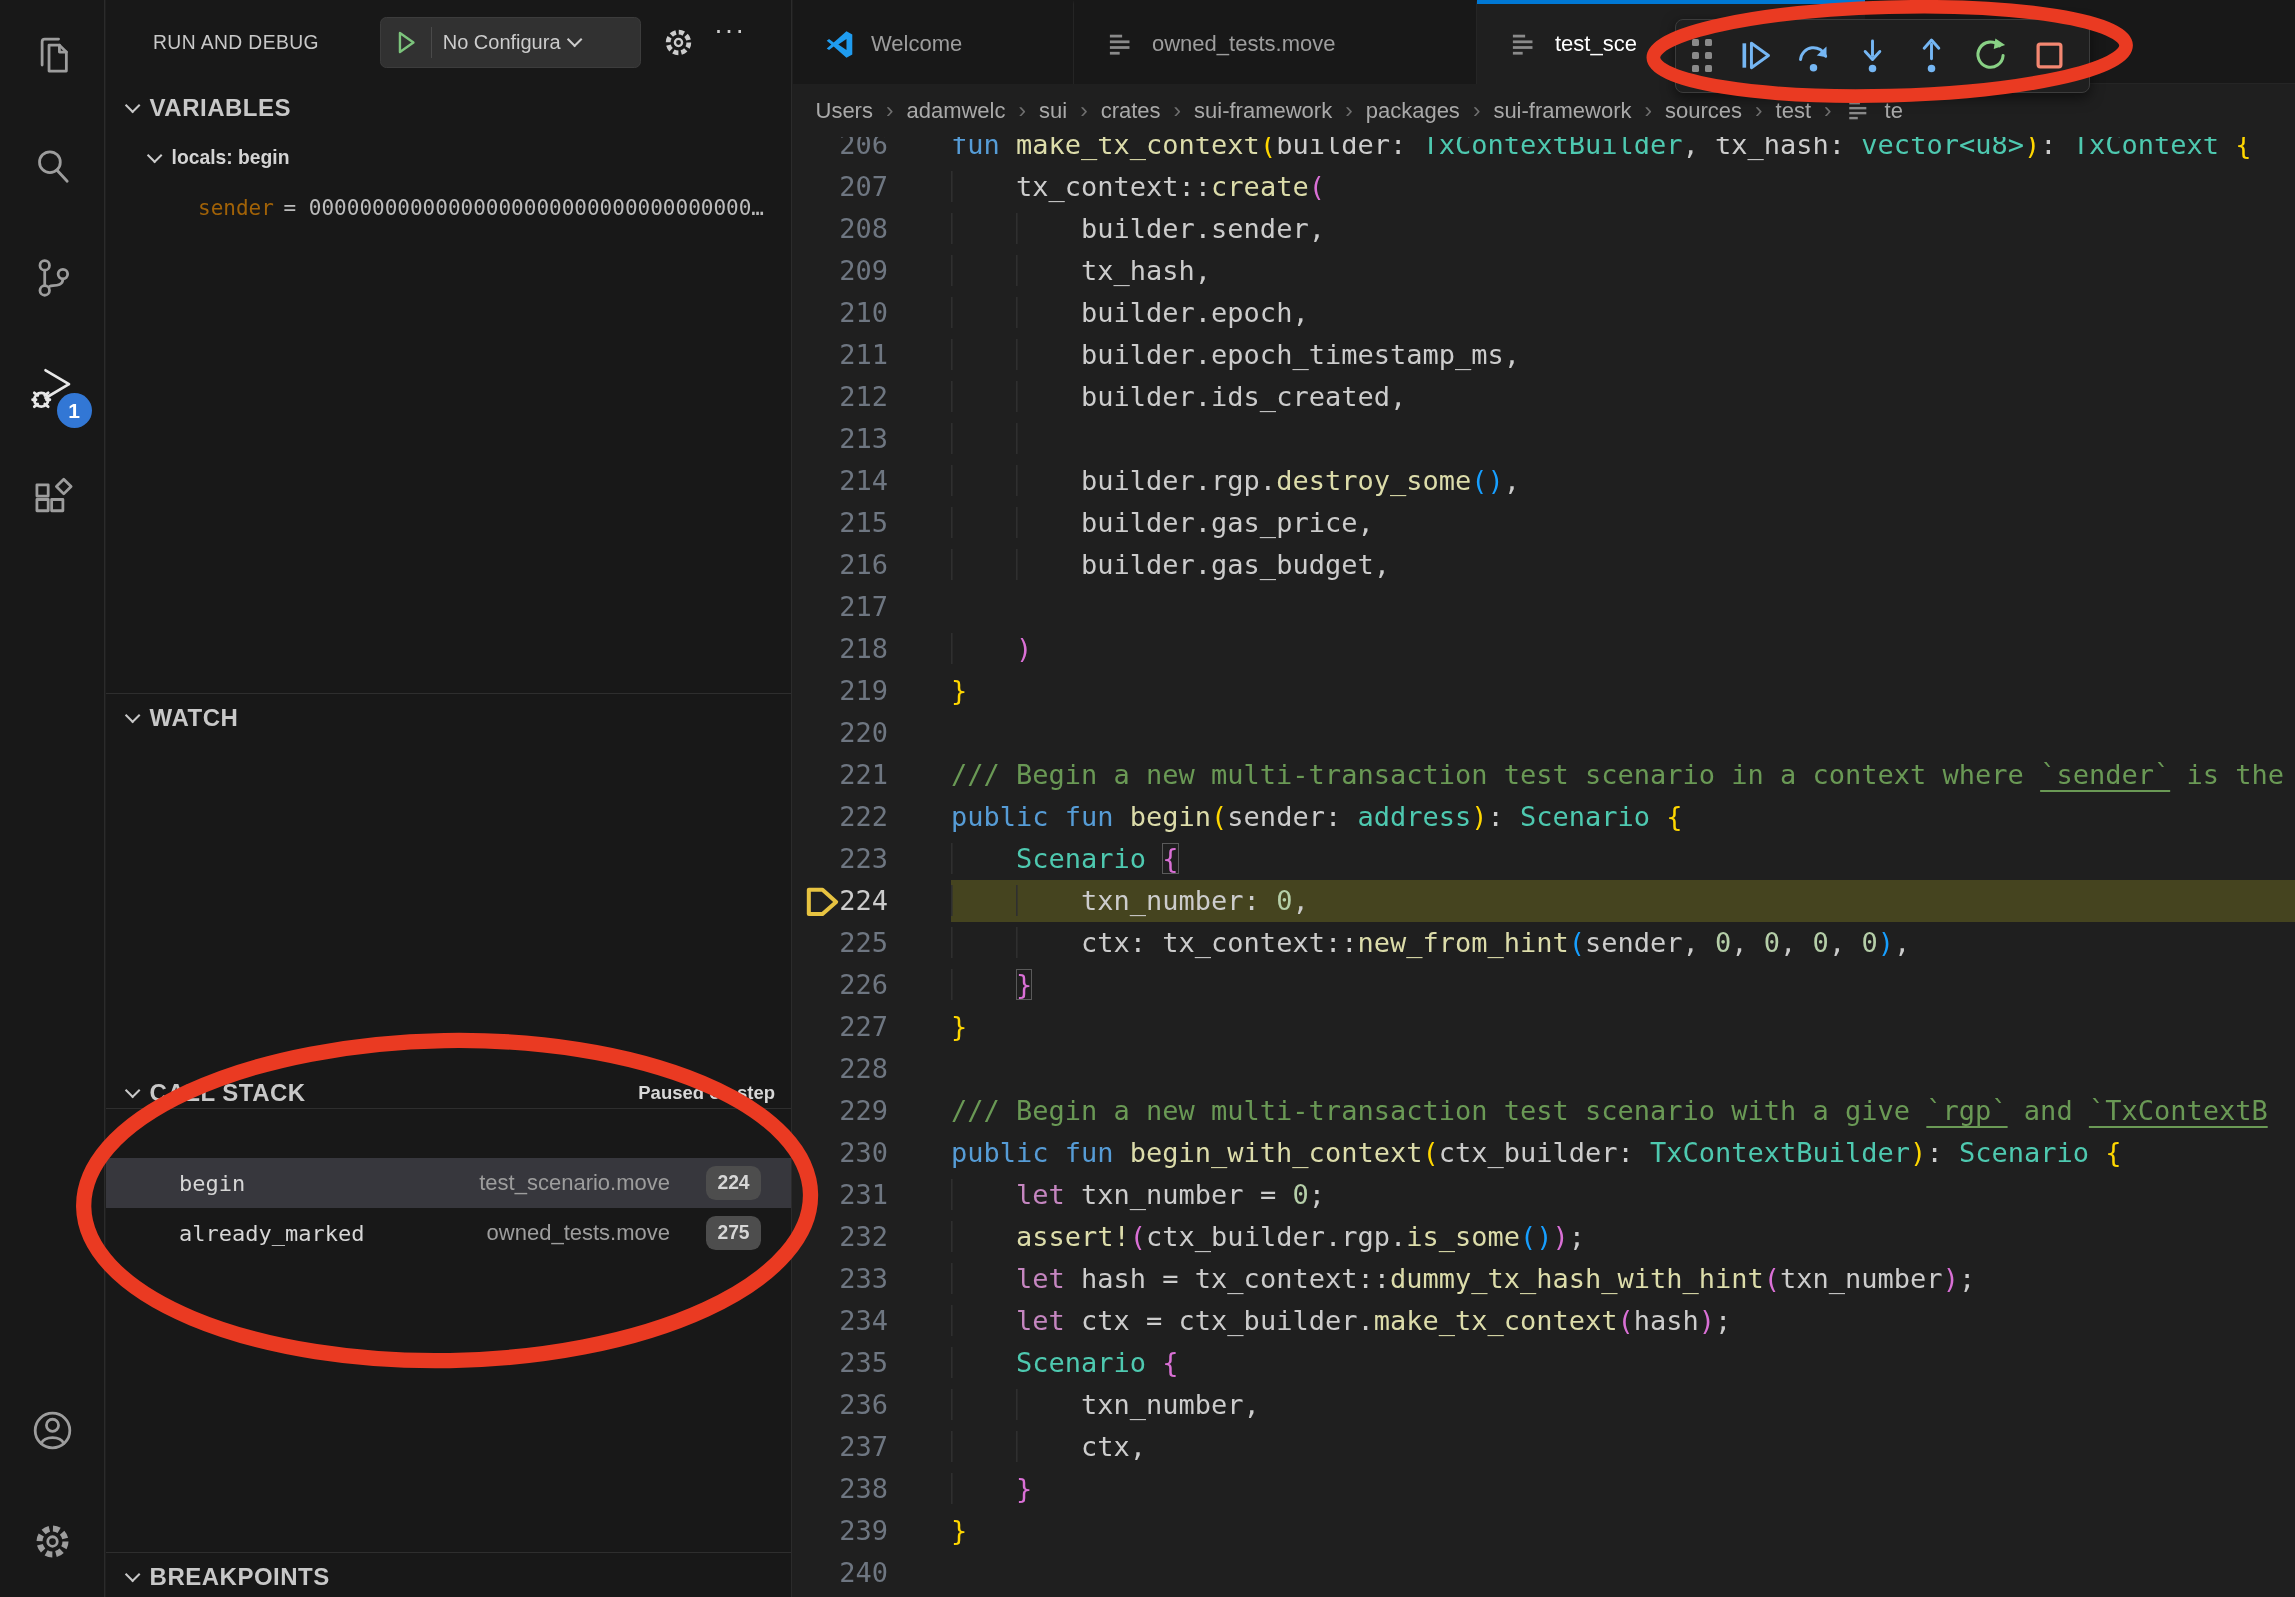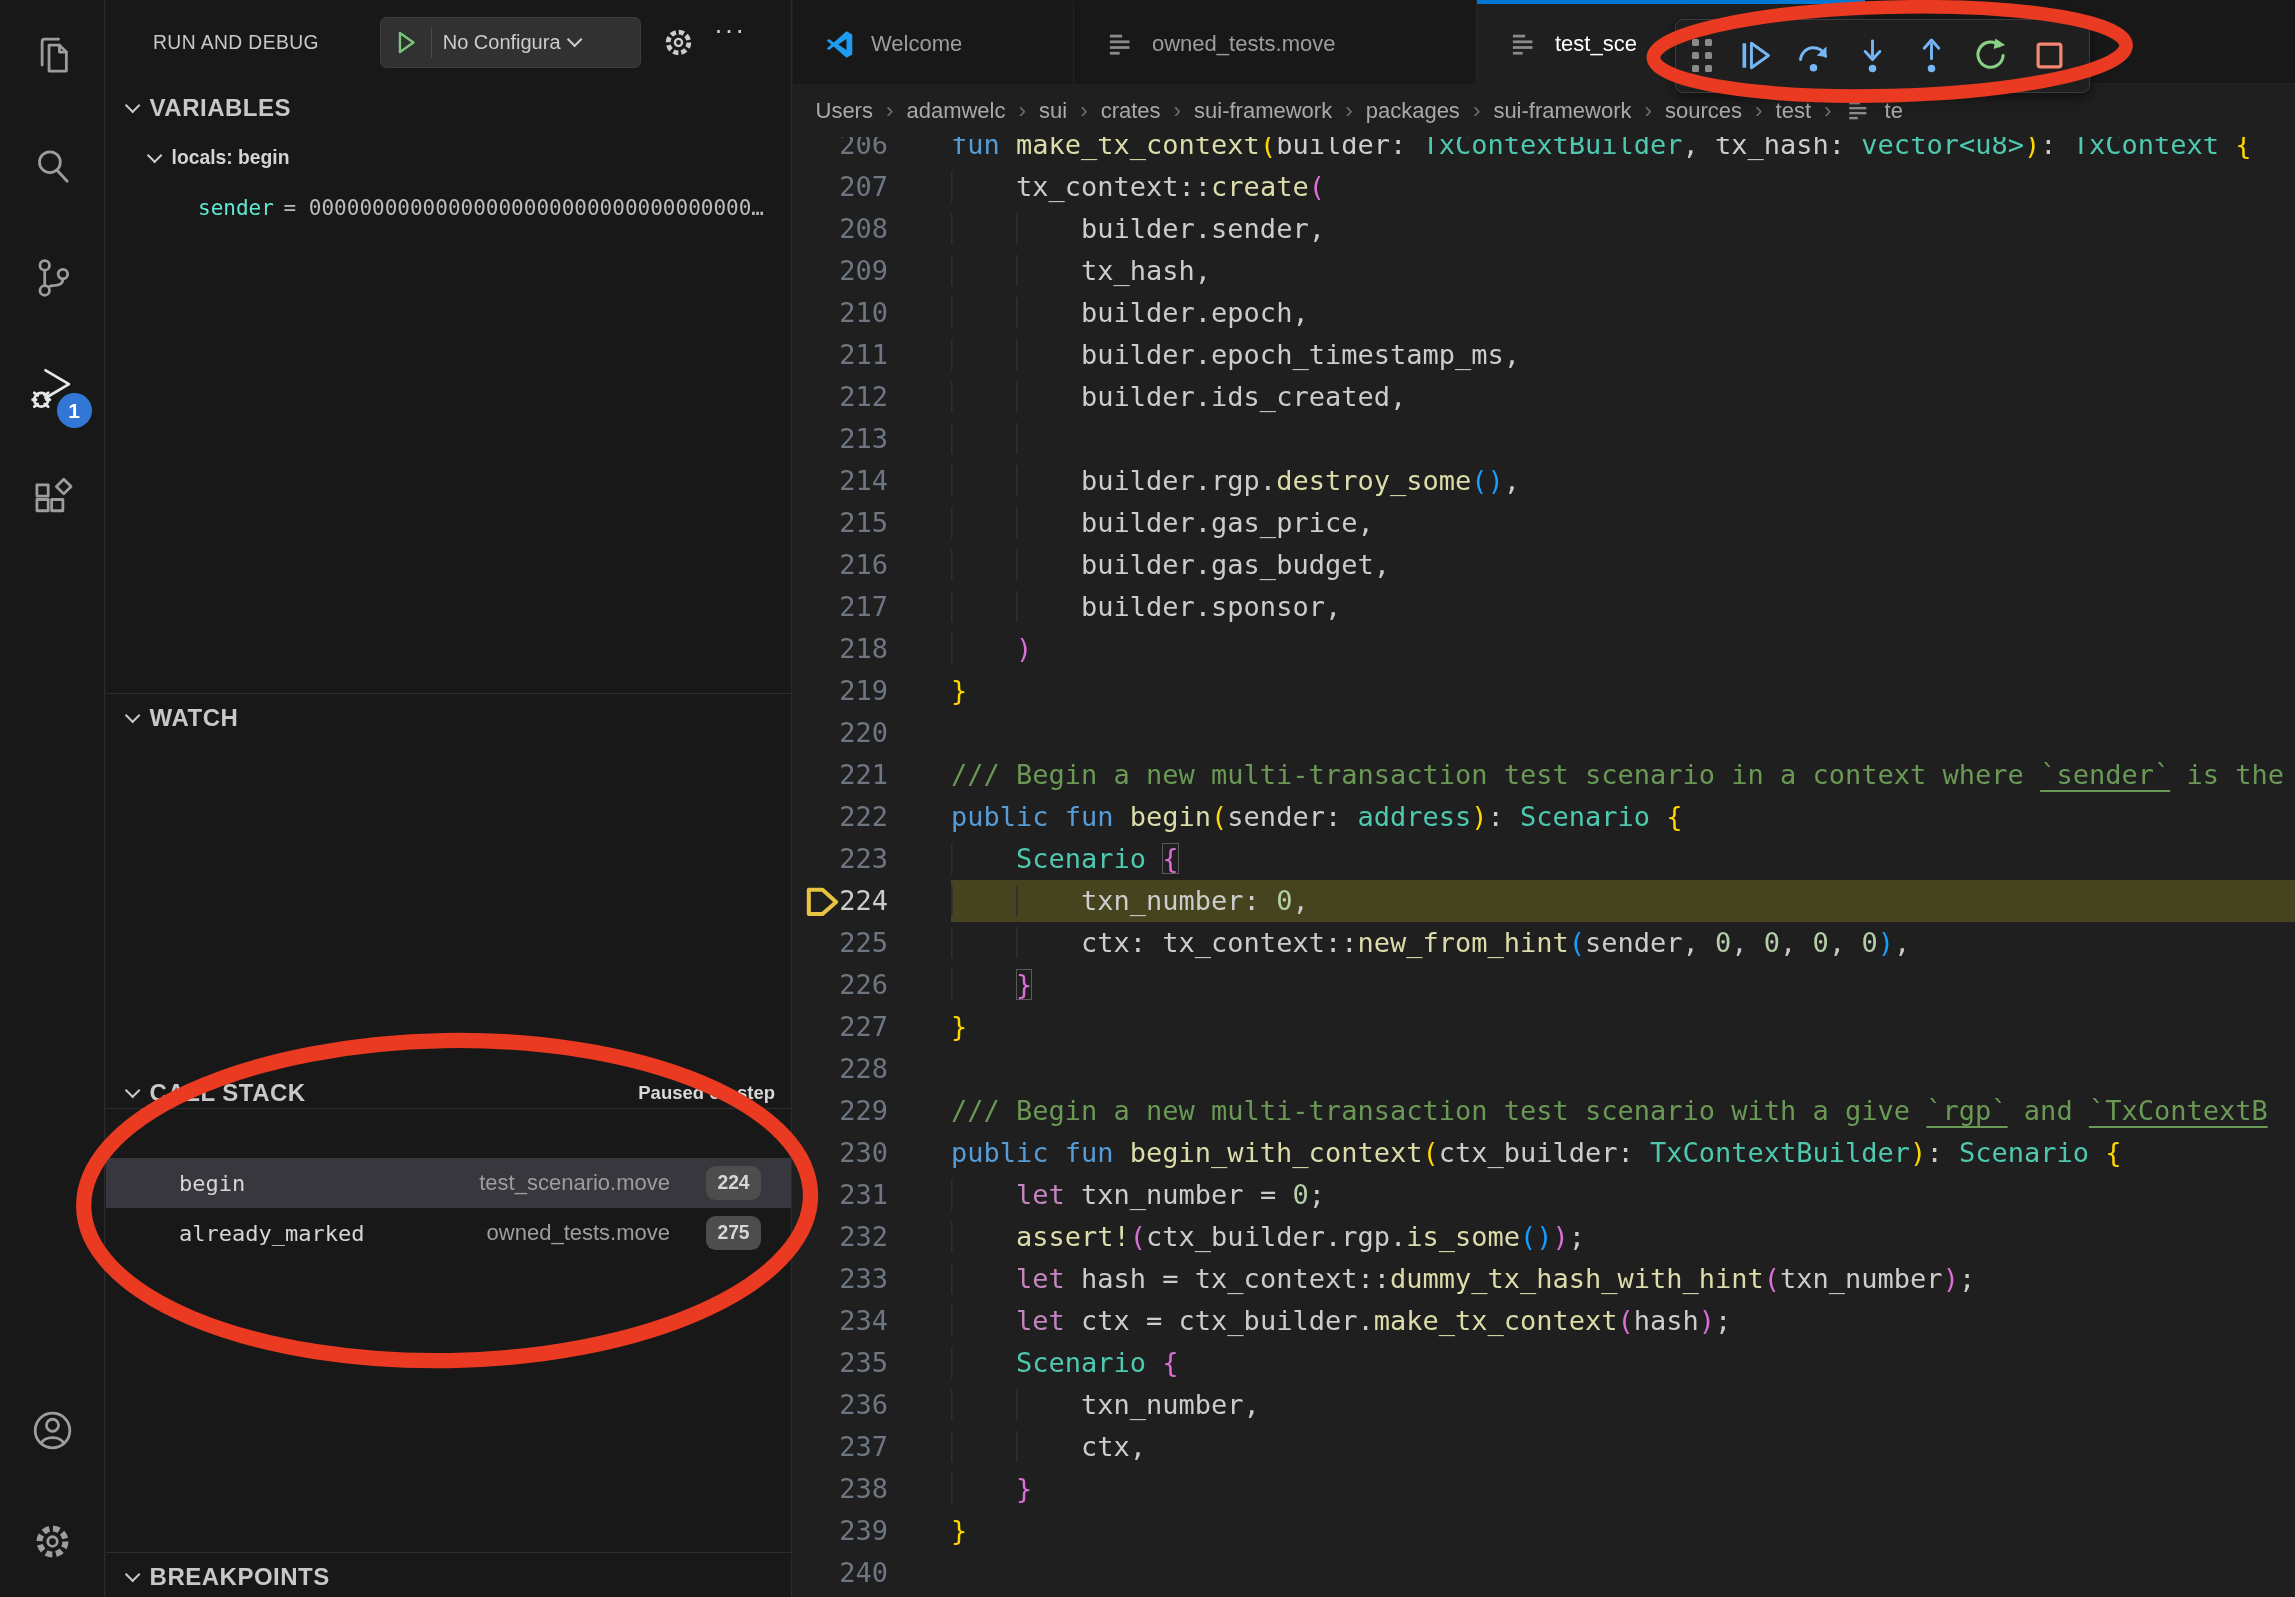--- a/index.html
+++ b/index.html
@@ -37,21 +37,21 @@
   .hdr-dots { position:absolute; left:608px; top:14.5px; font-size:27px; color:#cccccc; letter-spacing:1.6px; cursor:pointer; }
 
   .sec-header { position:absolute; left:0; right:0; height:42px; display:flex; align-items:center; padding-left:21px; cursor:pointer; }
   .sec-header .chev { border-color:#c8c8c8; margin-right:11.3px; }
   .sec-label { font-size:24px; font-weight:bold; color:#c8c8c8; letter-spacing:0.5px; }
   .sec-status { margin-left:auto; margin-right:16px; font-size:18.5px; font-weight:bold; color:#d8d8d8; }
   .divider { position:absolute; left:0; right:0; height:0.8px; background:#2e2e2e; }
 
   .tree-row { position:absolute; left:0; right:0; height:42px; display:flex; align-items:center; cursor:pointer; }
   .scope-lbl { font-size:19.3px; font-weight:bold; color:#d4d4d4; }
-  .var-name { font-family:"DejaVu Sans Mono", monospace; font-size:21px; color:#5eead4; }
+  .var-name { font-family:"DejaVu Sans Mono", monospace; font-size:21px; color:#a16207; }
   .var-val  { font-family:"DejaVu Sans Mono", monospace; font-size:21px; color:#bbbbbb; white-space:nowrap; margin-left:9.7px; }
 
   .frame { position:absolute; left:0; right:0; height:50px; display:flex; align-items:center;
     padding:0 30px 0 73px; cursor:pointer; }
   .frame.sel { background:#37373d; }
   .frame .fname { font-family:"DejaVu Sans Mono", monospace; font-size:22px; color:#d6d6d6; }
   .frame .ffile { margin-left:auto; font-size:22px; color:#9d9d9d; }
   .frame .fline { margin-left:36px; background:#4d4d4d; color:#d6d6d6; font-size:19.3px; font-weight:bold;
     border-radius:9.7px; min-width:55px; height:34px; display:flex; align-items:center; justify-content:center; }
 
@@ -336,21 +336,20 @@
         <div class="line">
           <div class="gutter">215</div>
           <div class="ltext"><span class="ind">    </span><span class="ind">    </span><span class="tx">builder.gas_price,</span></div>
         </div>
         <div class="line">
           <div class="gutter">216</div>
           <div class="ltext"><span class="ind">    </span><span class="ind">    </span><span class="tx">builder.gas_budget,</span></div>
         </div>
         <div class="line">
           <div class="gutter">217</div>
-          <div class="ltext"><span class="ind">    </span><span class="ind">    </span><span class="tx">builder.sponsor,</span></div>
         </div>
         <div class="line">
           <div class="gutter">218</div>
           <div class="ltext"><span class="ind">    </span><span class="b2">)</span></div>
         </div>
         <div class="line">
           <div class="gutter">219</div>
           <div class="ltext"><span class="b1">}</span></div>
         </div>
         <div class="line">

